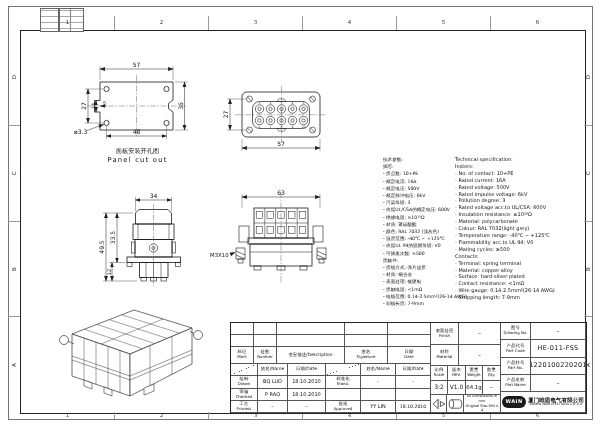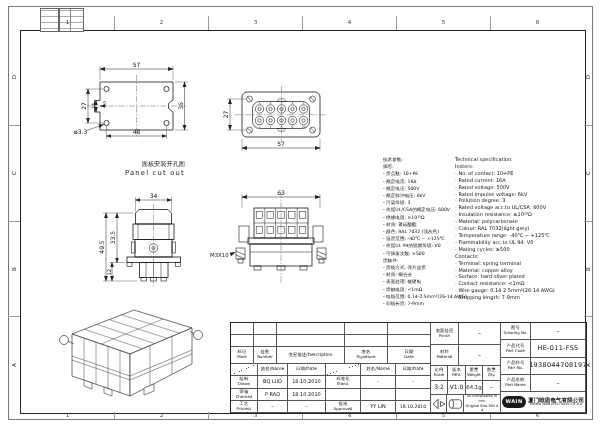--- a/index.html
+++ b/index.html
@@ -24,21 +24,21 @@
   .zl{display:block;transform:rotate(-90deg);}
   
   .cbox{border:1px solid #666;background:repeating-linear-gradient(0deg,#fff 0 2px,#aaa 2px 3px,#fff 3px 6px);}
   .cbox2{border-left:1px solid #888;position:absolute;left:45%;top:0;bottom:0;width:0;}
   
   .spec{font-size:5px;line-height:7.2px;white-space:nowrap;color:#111;}
   #spec-cn{left:383px;top:156px;font-size:4.6px;}
   #spec-en{left:455px;top:156px;line-height:6.9px;}
   .spec-line{white-space:nowrap;}
   
-  .cap{color:#111;text-align:right;margin-top:13px;}
+  .cap{color:#111;text-align:center;}
   
   #tb{left:230px;top:322px;width:355px;height:90px;border:1px solid #222;background:#fff;}
   .c{position:absolute;border-right:1px solid #555;border-bottom:1px solid #555;box-sizing:border-box;
      display:flex;flex-direction:column;align-items:center;justify-content:center;line-height:1.1;overflow:hidden;}
   .cn{font-size:4.4px;} .en{font-size:3.9px;} .v5{font-size:5px;} .v6{font-size:6px;} .v65{font-size:6.5px;letter-spacing:.3px;}
   .one{font-size:4.4px;}
   .diag{background:linear-gradient(to bottom right,transparent 49.4%,#555 49.4%,#555 50.6%,transparent 50.6%);}
   .note{font-size:3.5px;line-height:1.3;text-align:center;}
   .logo-cell{flex-direction:row !important;gap:2px;}
   .badge{width:24px;height:12px;background:#1a1a1a;color:#fff;border-radius:6px;display:flex;align-items:center;justify-content:center;
@@ -544,21 +544,21 @@
     <div class="c v6" style="left:300px;top:0;width:55px;height:17px">–</div>
     <div class="c" style="left:270px;top:17px;width:30px;height:18px">
       <span class="cn">产品代号</span>
         <span class="en">Part Code</span>
       </div>
     <div class="c v65" style="left:300px;top:17px;width:55px;height:18px">HE-011-FSS</div>
     <div class="c" style="left:270px;top:35px;width:30px;height:17px">
       <span class="cn">产品料号</span>
         <span class="en">Part No.</span>
       </div>
-    <div class="c v65" style="left:300px;top:35px;width:55px;height:17px">1938044708197</div>
+    <div class="c v65" style="left:300px;top:35px;width:55px;height:17px">1220100220201</div>
     <div class="c" style="left:270px;top:52px;width:30px;height:17px">
       <span class="cn">产品名称</span>
         <span class="en">Part Name</span>
       </div>
     <div class="c v6" style="left:300px;top:52px;width:55px;height:17px">–</div>
     <div class="c logo-cell" style="left:270px;top:69px;width:85px;height:21px">
       <span class="badge">WAIN</span>
       <span class="cotxt">
         <span class="co1">厦门唯恩电气有限公司</span>
         <span class="co2">XIAMEN WAIN ELECTRICAL CO.,LTD</span>

